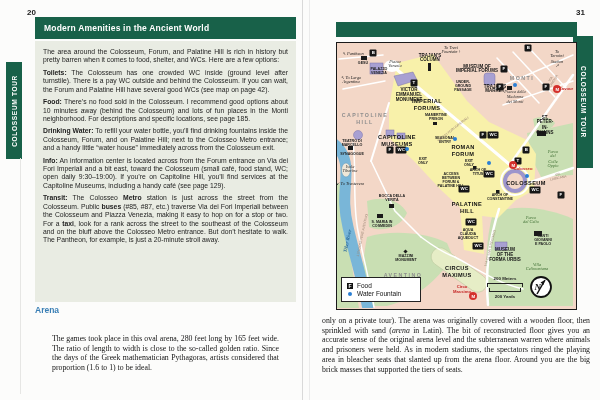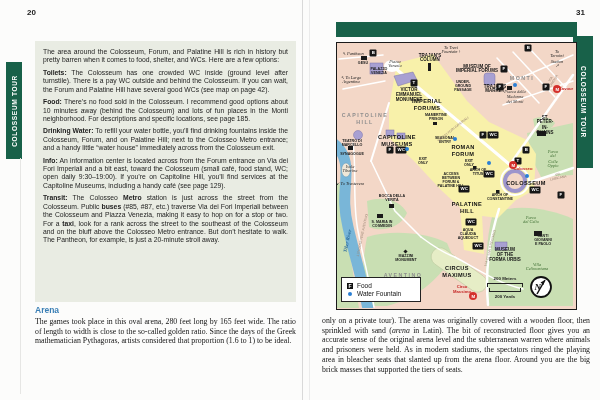--- a/index.html
+++ b/index.html
@@ -23,21 +23,21 @@
   
   #amen-head{position:absolute;left:35px;top:17px;width:261px;height:22px;background:#186149;
      color:#fff;font-weight:bold;font-size:8.5px;display:flex;align-items:center;
      padding-left:9px;box-sizing:border-box;letter-spacing:.2px}
   #amen-box{position:absolute;left:35px;top:41px;width:261px;height:261px;background:#e9ece3;
      padding:7px 8px;box-sizing:border-box;overflow:hidden}
   #amen-box p{margin:0 0 4px;font-size:6.8px;line-height:1.24;color:#1d1d1d;text-align:justify}
   #arena-head{position:absolute;left:35px;top:305px;font-weight:bold;font-size:8.5px;color:#3a7fb5}
   #left-body{position:absolute;left:35px;top:317px;width:261px;font-family:"Liberation Serif",serif;
      font-size:7.8px;line-height:1.25;color:#141414;text-align:justify}
-  #left-body p{margin:0}
+  #left-body p{margin:17px}
   #left-body p.ind{text-indent:13px}
   
   #right-body{position:absolute;left:322px;top:316px;width:268px;font-family:"Liberation Serif",serif;
      font-size:7.8px;line-height:1.25;color:#141414;text-align:justify}
   #right-body p{margin:0}
   
   #map{position:absolute;left:336px;top:42px;width:241px;height:268px;border:1.5px solid #1a1a1a;
      box-sizing:border-box;background:#f3d7c7;overflow:hidden}
   #map svg.bg{position:absolute;left:0;top:0;width:238px;height:265px}
   #mlayer{position:absolute;left:0;top:0;width:238px;height:265px}
@@ -78,20 +78,21 @@
 </head>
 <body>
 
 <div class="spread">
 
   <div class="pageno" id="pn-left">20</div>
   <div class="tab" id="tab-left">
     <span>COLOSSEUM TOUR</span>
   </div>
   <div class="edge-left"></div>
+  <div id="amen-head">Modern Amenities in the Ancient World</div>
   <div id="amen-box">
       <p>The area around the Colosseum, Forum, and Palatine Hill is rich in history but pretty barren when it comes to food, shelter, and WCs. Here are a few options:</p>
       <p><b>Toilets:</b> The Colosseum has one crowded WC inside (ground level after turnstile). There is a pay WC outside and behind the Colosseum. If you can wait, the Forum and Palatine Hill have several good WCs (see map on page 42).</p>
       <p><b>Food:</b> There’s no food sold in the Colosseum. I recommend good options about 10 minutes away (behind the Colosseum) and lots of fun places in the Monti neighborhood. For descriptions and specific locations, see page 185.</p>
       <p><b>Drinking Water:</b> To refill your water bottle, you’ll find drinking fountains inside the Colosseum, Forum, and on Palatine Hill; next to the Colosseo Metro entrance; and a handy little “water house” immediately across from the Colosseum exit.</p>
       <p><b>Info:</b> An information center is located across from the Forum entrance on Via dei Fori Imperiali and a bit east, toward the Colosseum (small café, food stand, WC; open daily 9:30–19:00). If you’re on Capitoline Hill, you’ll find services at the Capitoline Museums, including a handy café (see page 129).</p>
       <p><b>Transit:</b> The Colosseo <b>Metro</b> station is just across the street from the Colosseum. Public <b>buses</b> (#85, #87, etc.) traverse Via dei Fori Imperiali between the Colosseum and Piazza Venezia, making it easy to hop on for a stop or two. For a <b>taxi</b>, look for a rank across the street to the southeast of the Colosseum and on the bluff above the Colosseo Metro entrance. But don’t hesitate to walk. The Pantheon, for example, is just a 20-minute stroll away.</p>
     </div>
   <div id="arena-head">Arena</div>
   <div id="left-body">

